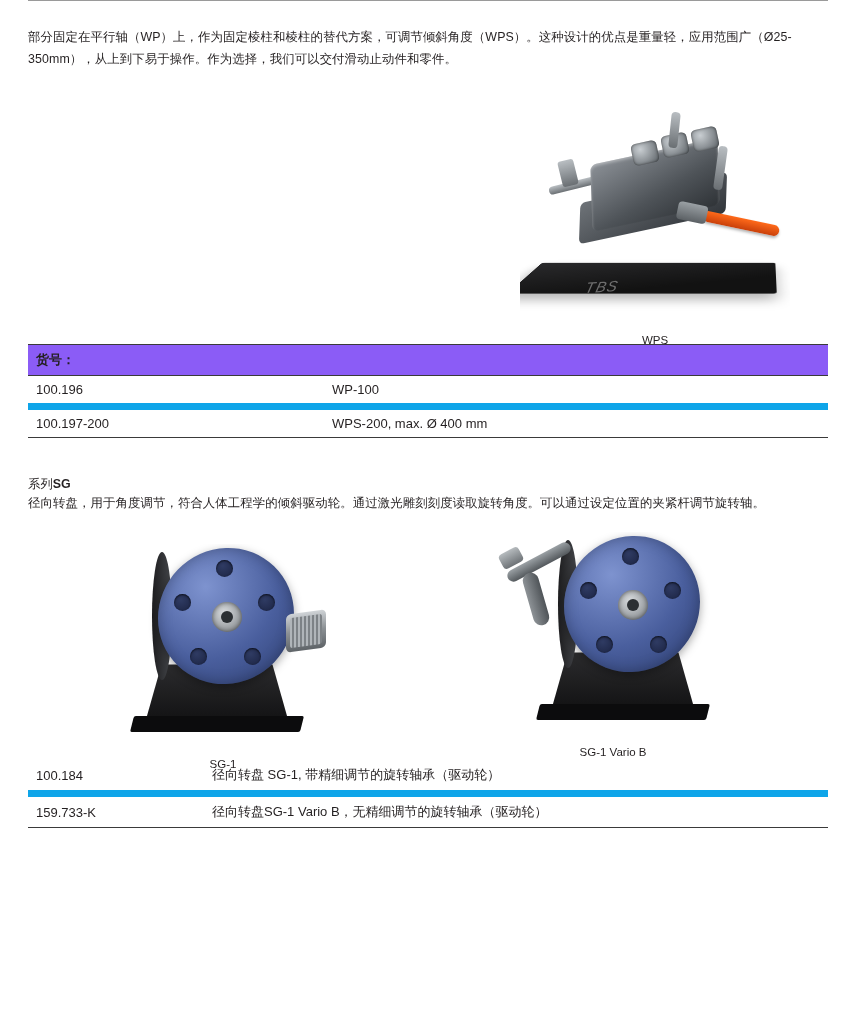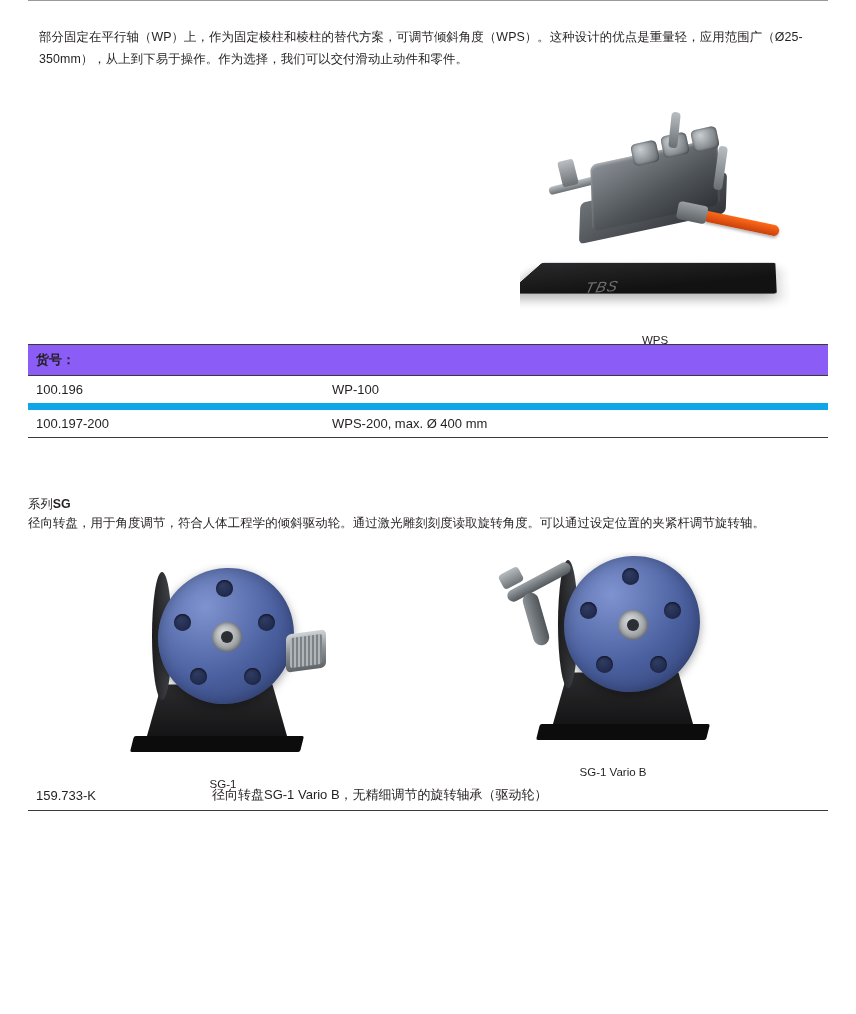--- a/index.html
+++ b/index.html
@@ -38,21 +38,20 @@
     margin-bottom: 0;
   }
 
   
   .intro {
     font-size: 12.4px;
     line-height: 1.75;
     margin-top: 26px;
     color: #231f20;
     letter-spacing: 0.1px;
-    margin-left: 11px;
   }
 
   
   .figure-row {
     position: relative;
     margin-top: 24px;
     height: 250px;
   }
   .figure {
     position: absolute;
@@ -87,21 +86,21 @@
     border-bottom: 7px solid #0ea5e9;
   }
   .table tr:last-child td { border-bottom: 1.6px solid #3a3a3a; }
   .col-art { width: 37%; }
 
   .table2 .hdr td { background: #e7e7e7; }
 
   
   .sg-head {
     font-size: 12.4px;
-    margin-top: 58px;
+    margin-top: 38px;
   }
   .sg-head b { font-weight: bold; }
   .sg-text {
     font-size: 12.4px;
     line-height: 1.7;
     letter-spacing: 0.1px;
   }
 
   
 
@@ -399,19 +398,23 @@
         <div class="sg-lever3"></div>
       </div>
       <div class="caption">SG-1 Vario B</div>
     </div>
 
   </div>
 
   <table class="table table2">
     <tbody>
       <tr>
+        <td style="width:22%;">100.184</td>
+        <td>径向转盘 SG-1, 带精细调节的旋转轴承（驱动轮）</td>
+      </tr>
+      <tr>
         <td style="width:22%;">159.733-K</td>
         <td>径向转盘SG-1 Vario B，无精细调节的旋转轴承（驱动轮）</td>
       </tr>
     </tbody>
   </table>
 
 </div>
 
 </body></html>

